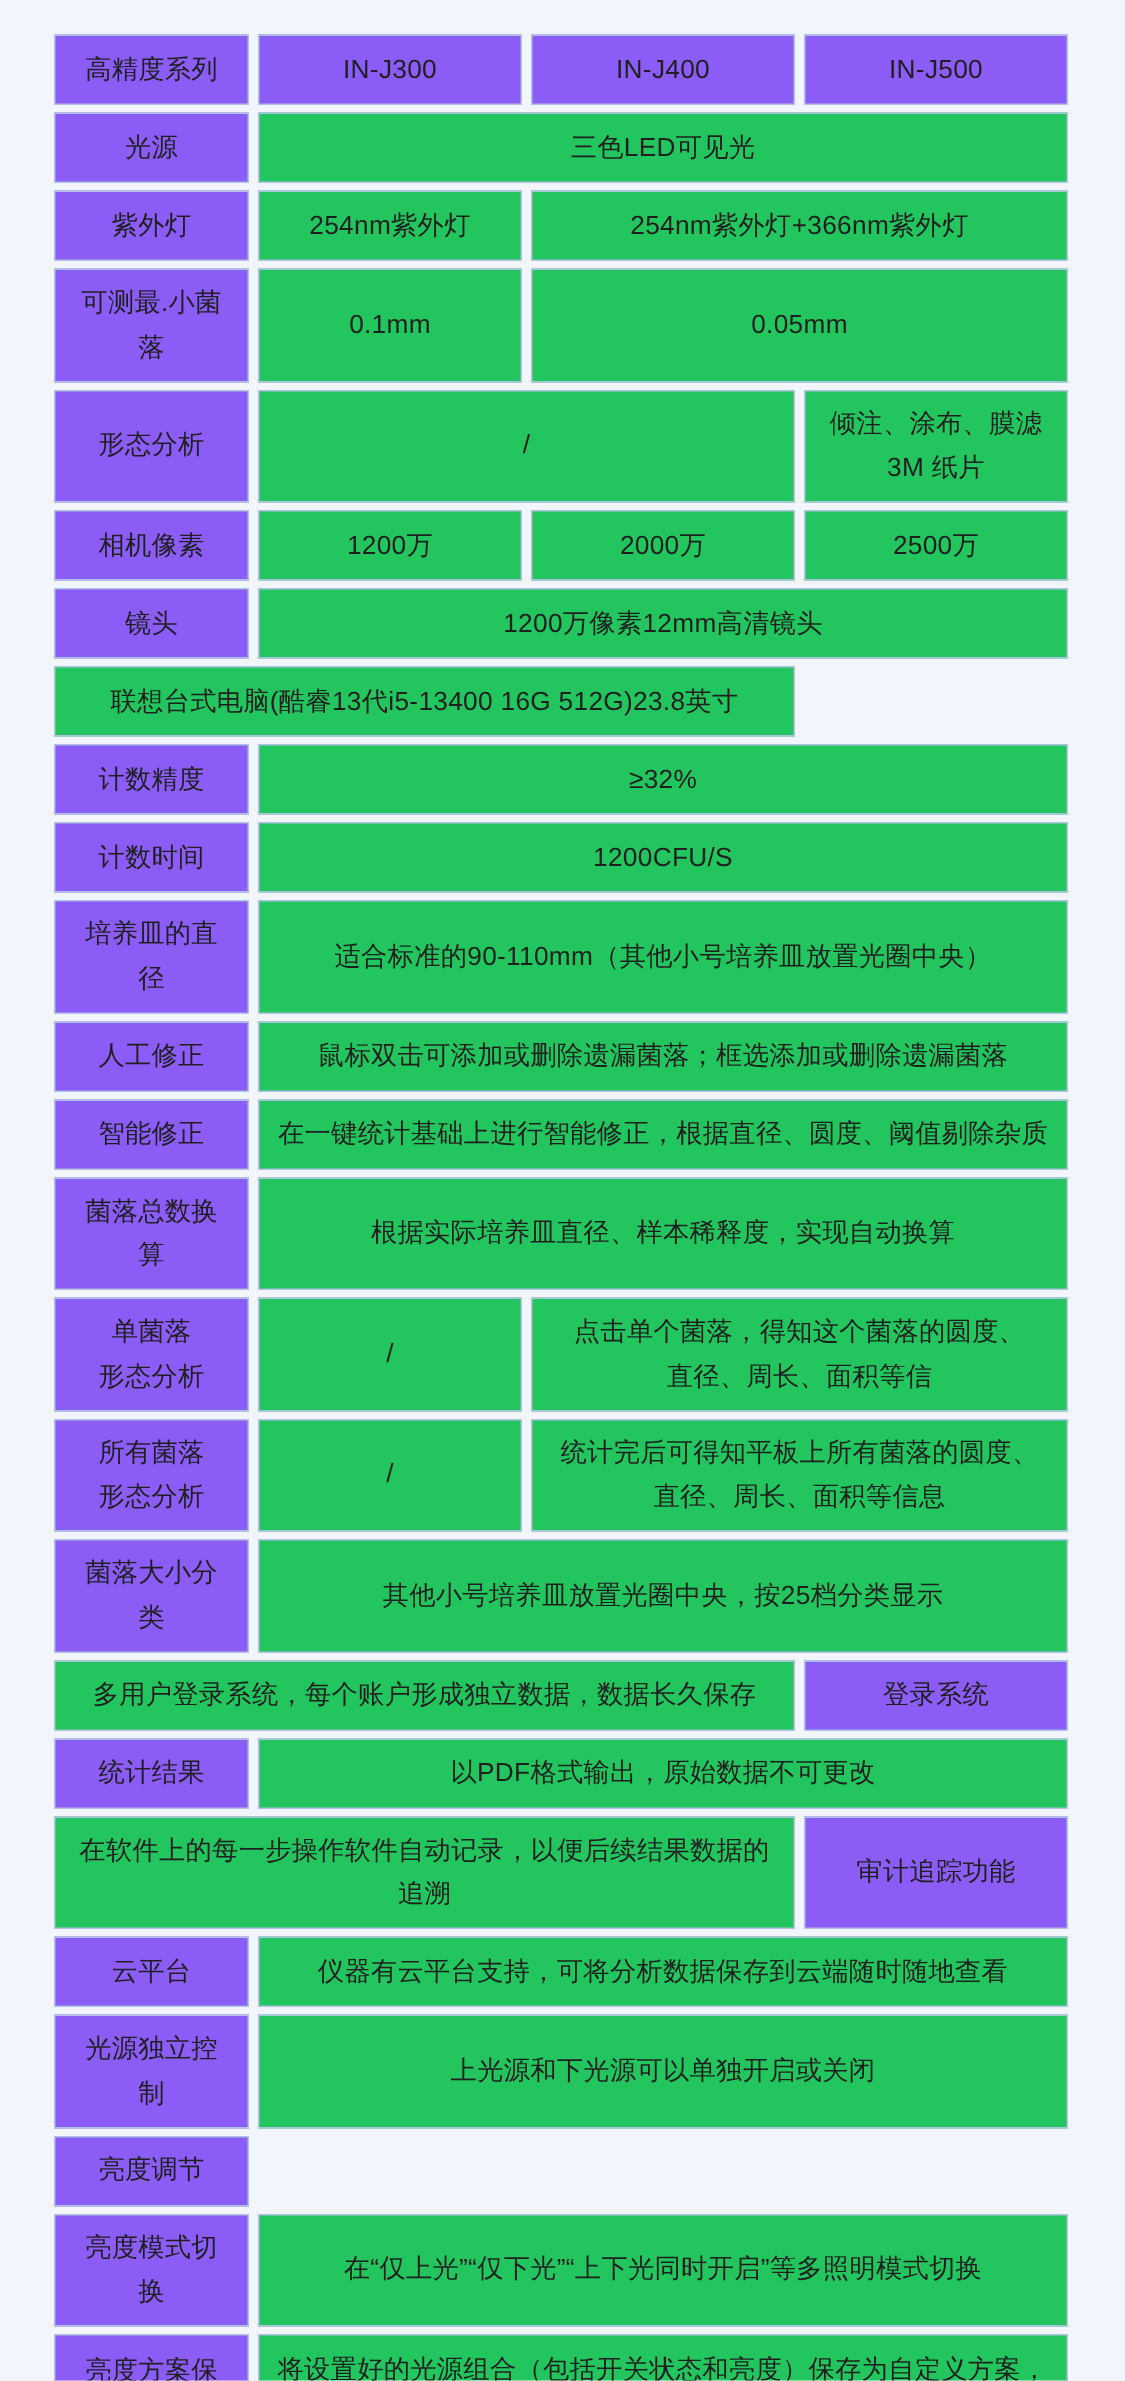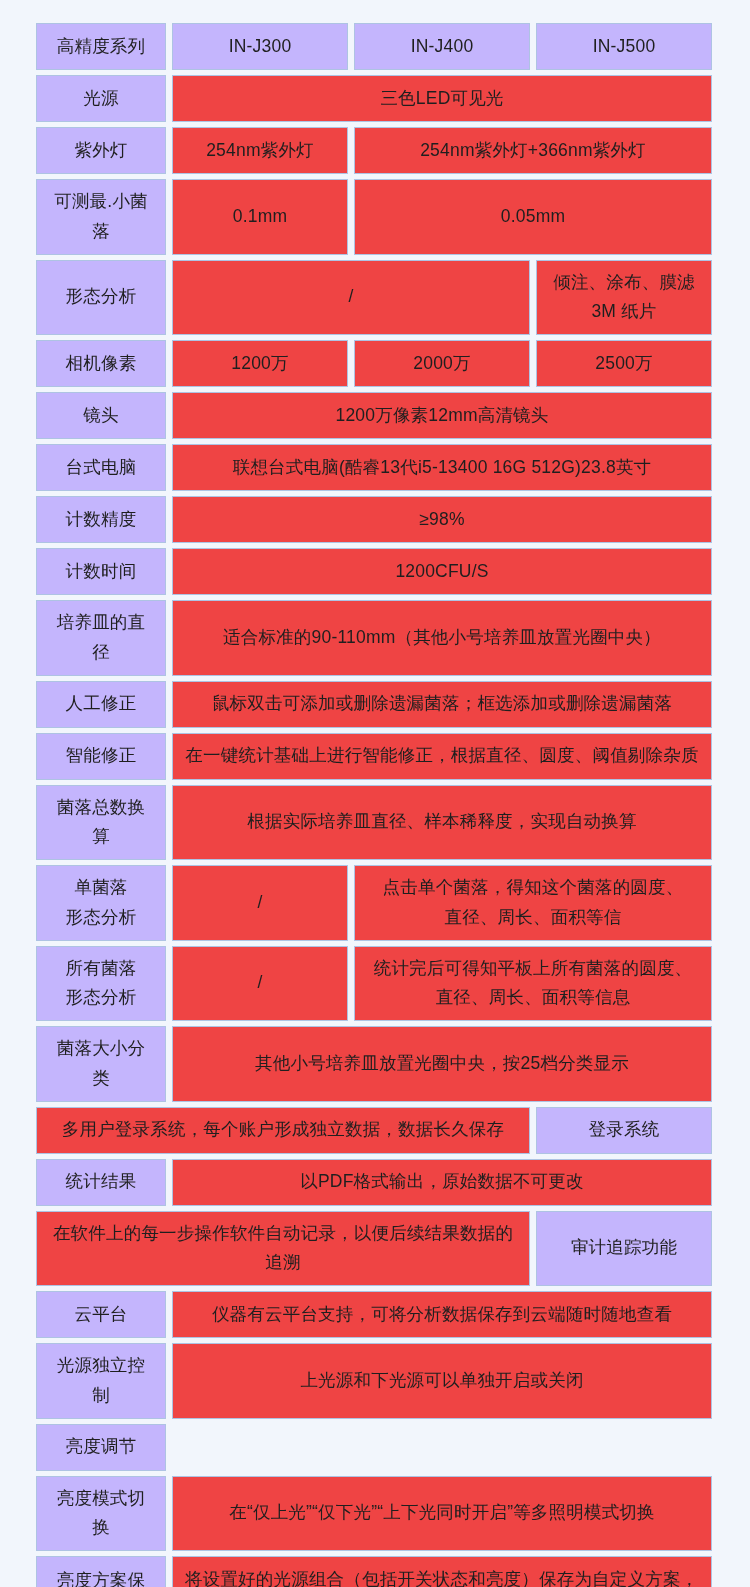--- a/index.html
+++ b/index.html
@@ -16,32 +16,32 @@
     display:flex;flex-direction:column;gap:5px;
   }
   .row{
     display:grid;
     grid-template-columns:130px 1fr 1fr 1fr;
     gap:6px;
   }
   .cell{
     box-sizing:border-box;
     border:1.5px solid #aec3e3;
-    background:#ef4444;
+    background:#22c55e;
     min-height:47px;
     display:flex;align-items:center;justify-content:center;
     text-align:center;
     padding:7px 12px;
     font-size:17.5px;
     font-weight:500;
     line-height:1.7;
     white-space:pre-line;
     letter-spacing:0.2px;
   }
-  .cell.head{background:#c4b5fd;}
+  .cell.head{background:#8b5cf6;}
   .cell.left{justify-content:flex-start;text-align:left;line-height:1.8;}
   .s2{grid-column:span 2;}
   .s3{grid-column:span 3;}
 </style>
 </head>
 <body>
 
 <div class="spec-table">
     <div class="row">
       <div class="cell head label">高精度系列</div>
@@ -73,26 +73,25 @@
       <div class="cell head label">相机像素</div>
       <div class="cell value s1">1200万</div>
       <div class="cell value s1">2000万</div>
       <div class="cell value s1">2500万</div>
     </div>
     <div class="row">
       <div class="cell head label">镜头</div>
       <div class="cell value s3">1200万像素12mm高清镜头</div>
     </div>
     <div class="row">
-      <div class="cell head label">台式电脑</div>
       <div class="cell value s3">联想台式电脑(酷睿13代i5-13400 16G 512G)23.8英寸</div>
     </div>
     <div class="row">
       <div class="cell head label">计数精度</div>
-      <div class="cell value s3">≥98%</div>
+      <div class="cell value s3">≥32%</div>
     </div>
     <div class="row">
       <div class="cell head label">计数时间</div>
       <div class="cell value s3">1200CFU/S</div>
     </div>
     <div class="row">
       <div class="cell head label">培养皿的直径</div>
       <div class="cell value s3">适合标准的90-110mm（其他小号培养皿放置光圈中央）</div>
     </div>
     <div class="row">

